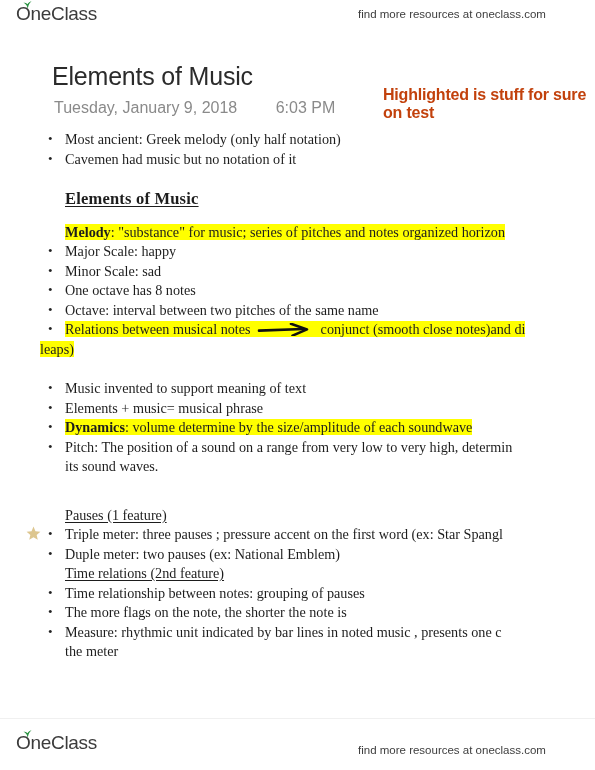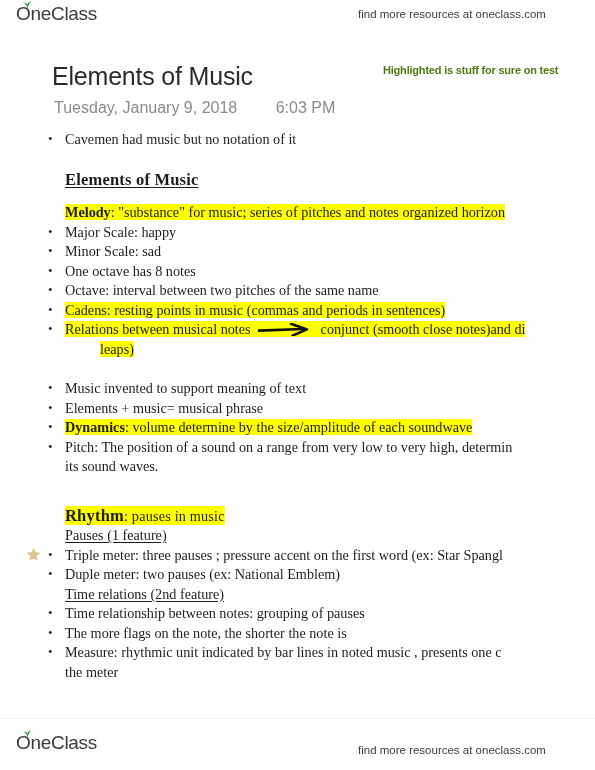--- a/index.html
+++ b/index.html
@@ -64,25 +64,25 @@
     font-family: "Liberation Sans", "DejaVu Sans", sans-serif;
     font-size: 16px;
     color: #8a8a8a;
   }
   .doc-subtitle .time {
     margin-left: 34px;
   }
   .test-note {
     position: absolute;
     left: 383px;
-    top: 64px;
-    font-family: "Liberation Sans", "DejaVu Sans", sans-serif;
-    font-size: 11px;
+    top: 86px;
+    font-family: "Liberation Sans", "DejaVu Sans", sans-serif;
+    font-size: 16px;
     font-weight: 700;
-    color: #4d7c0f;
+    color: #c2410c;
     letter-spacing: -0.2px;
   }
 
   
   .body-area {
     position: absolute;
     left: 0;
     top: 130px;
     width: 595px;
   }
@@ -192,20 +192,23 @@
   <div class="doc-subtitle">
     <span>Tuesday,  January 9, 2018</span>
     <span class="time">6:03 PM</span>
   </div>
 
   <div class="test-note">Highlighted is stuff for sure on test</div>
 
   <div class="body-area">
 
     <div class="line bullet-row">
+      <span>Most ancient: Greek melody (only half notation)</span>
+    </div>
+    <div class="line bullet-row">
       <span>Cavemen had music but no notation of it</span>
     </div>
 
     <div class="gap-lg"></div>
 
     <div class="line nobullet section-title">
       <span class="underline-head">Elements of Music</span>
     </div>
 
     <div class="gap-md"></div>
@@ -218,32 +221,29 @@
       <span>Major Scale: happy</span>
     </div>
     <div class="line bullet-row">
       <span>Minor Scale: sad</span>
     </div>
     <div class="line bullet-row">
       <span>One octave has 8  notes</span>
     </div>
     <div class="line bullet-row">
       <span>Octave: interval between two pitches of the same name</span>
-    </div>
-    <div class="line bullet-row">
-      <span class="hl">Cadens: resting points in music  (commas and periods in sentences)</span>
     </div>
 
     <div class="line bullet-row">
       <span class="hl"><span>Relations between musical notes</span><svg class="arrow-glyph" viewBox="0 0 58 13">
             <path d="M2 7.6 L46 6.0" stroke="#111" stroke-width="2.6" fill="none" stroke-linecap="round"></path>
             <path d="M34 0.8 L50 6.4 L35.5 12.6" stroke="#111" stroke-width="2.6" fill="none" stroke-linecap="round" stroke-linejoin="round"></path>
           </svg><span>conjunct  (smooth close notes)and di</span></span>
     </div>
-    <div class="line nobullet" style="padding-left:100px;">
+    <div class="line nobullet" style="padding-left:40px;">
       <span class="hl">leaps)</span>
     </div>
 
     <div class="gap-lg"></div>
 
     <div class="line bullet-row">
       <span>Music invented to support meaning of text</span>
     </div>
     <div class="line bullet-row">
       <span>Elements + music= musical phrase</span>
@@ -254,23 +254,20 @@
     <div class="line bullet-row">
       <span>Pitch: The position of a sound on a range from very low to very high, determin</span>
     </div>
     <div class="line nobullet">
       <span>its sound waves.</span>
     </div>
 
     <div class="gap-lg"></div>
     <div class="gap-sm"></div>
 
-    <div class="line nobullet section-title">
-      <span class="hl"><span class="bold">Rhythm</span><span style="font-size:14.2px; font-weight:400;">: pauses in music</span></span>
-    </div>
 
     <div class="line nobullet">
       <span class="underline-head">Pauses (1 feature)</span>
     </div>
 
 
     <div class="line bullet-row">
       <svg class="star-marker" viewBox="0 0 20 20">
         <path d="M10 0.8 L12.6 6.9 L19.2 7.5 L14.2 11.9 L15.7 18.4 L10 14.9 L4.3 18.4 L5.8 11.9 L0.8 7.5 L7.4 6.9 Z" fill="#ddc68f"></path>
       </svg>

